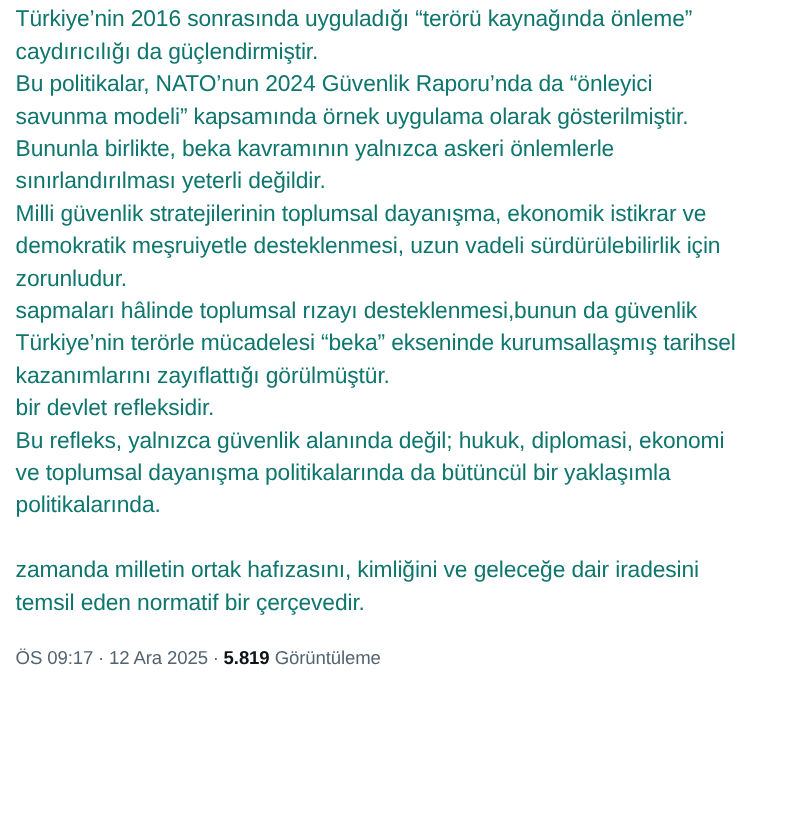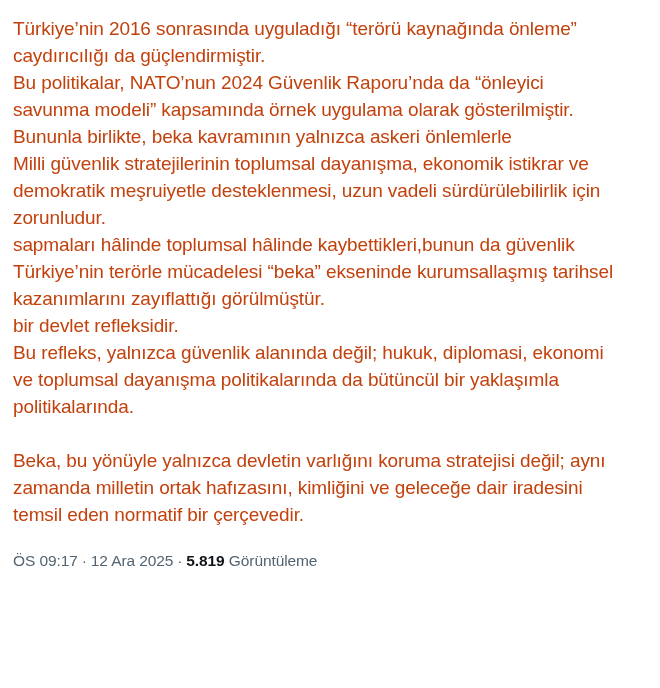--- a/index.html
+++ b/index.html
@@ -12,26 +12,25 @@
     font-family: "Liberation Sans", "DejaVu Sans", sans-serif;
   }
   .tweet-card {
     width: 660px;
     height: 688px;
     background: #ffffff;
     box-sizing: border-box;
     padding: 3px 8px 0 13px;
   }
   .tweet-text {
-    color: #c2410c;
+    color: #0f766e;
     font-size: 19px;
     line-height: 27px;
     letter-spacing: -0.1px;
     font-weight: 400;
-    margin-top: 12px;
   }
   .tweet-line {
     white-space: pre;
     min-height: 27px;
   }
   .tweet-footer {
     margin-top: 23px;
     color: #536471;
     font-size: 15.5px;
     line-height: 20px;
@@ -53,30 +52,30 @@
 </head>
 <body>
 
 <div class="tweet-card">
   <div class="tweet-text">
     <div class="tweet-line">Türkiye’nin 2016 sonrasında uyguladığı “terörü kaynağında önleme”</div>
     <div class="tweet-line">caydırıcılığı da güçlendirmiştir.</div>
     <div class="tweet-line">Bu politikalar, NATO’nun 2024 Güvenlik Raporu’nda da “önleyici</div>
     <div class="tweet-line">savunma modeli” kapsamında örnek uygulama olarak gösterilmiştir.</div>
     <div class="tweet-line">Bununla birlikte, beka kavramının yalnızca askeri önlemlerle</div>
+    <div class="tweet-line">sınırlandırılması yeterli değildir.</div>
     <div class="tweet-line">Milli güvenlik stratejilerinin toplumsal dayanışma, ekonomik istikrar ve</div>
     <div class="tweet-line">demokratik meşruiyetle desteklenmesi, uzun vadeli sürdürülebilirlik için</div>
     <div class="tweet-line">zorunludur.</div>
-    <div class="tweet-line">sapmaları hâlinde toplumsal hâlinde kaybettikleri,bunun da güvenlik</div>
+    <div class="tweet-line">sapmaları hâlinde toplumsal rızayı desteklenmesi,bunun da güvenlik</div>
     <div class="tweet-line">Türkiye’nin terörle mücadelesi “beka” ekseninde kurumsallaşmış tarihsel</div>
     <div class="tweet-line">kazanımlarını zayıflattığı görülmüştür.</div>
     <div class="tweet-line">bir devlet refleksidir.</div>
     <div class="tweet-line">Bu refleks, yalnızca güvenlik alanında değil; hukuk, diplomasi, ekonomi</div>
     <div class="tweet-line">ve toplumsal dayanışma politikalarında da bütüncül bir yaklaşımla</div>
     <div class="tweet-line">politikalarında.</div>
     <div class="tweet-line"></div>
-    <div class="tweet-line">Beka, bu yönüyle yalnızca devletin varlığını koruma stratejisi değil; aynı</div>
     <div class="tweet-line">zamanda milletin ortak hafızasını, kimliğini ve geleceğe dair iradesini</div>
     <div class="tweet-line">temsil eden normatif bir çerçevedir.</div>
   </div>
 
   <div class="tweet-footer"><span>ÖS 09:17</span><span class="sep">·</span><span>12 Ara 2025</span><span class="sep">·</span><span class="views-link"><span class="views-count">5.819</span><span> </span><span>Görüntüleme</span></span></div>
 </div>
 
 </body></html>

